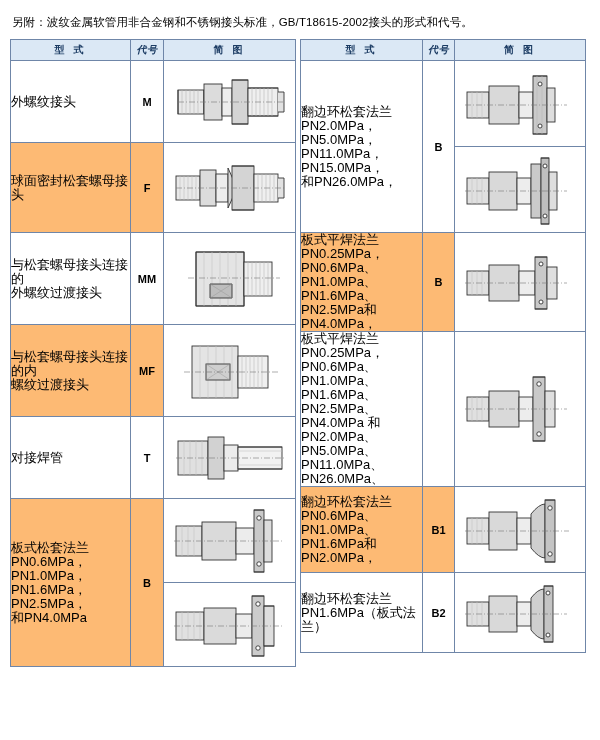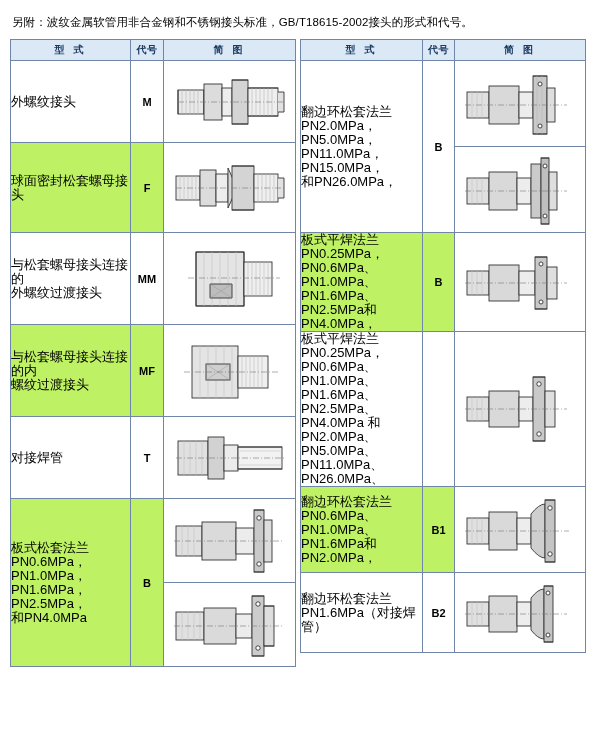--- a/index.html
+++ b/index.html
@@ -46,37 +46,37 @@
   }
   thead th {
     background: #dbe8f5;
     height: 20px;
     font-weight: bold;
     font-size: 10px;
     letter-spacing: 3px;
     text-align: center;
     color: #1b3b63;
   }
-  thead th.no-sp { letter-spacing: 0.5px; }
+  thead th.no-sp { letter-spacing: 0.5px; font-style: italic; }
   td.label {
     padding: 5px 7px;
     line-height: 14px;
     font-size: 13px;
   }
   td.code {
     text-align: center;
     font-weight: bold;
     font-size: 11px;
   }
   td.fig {
     text-align: center;
     padding: 2px 0;
     background: #fff;
   }
-  .tint { background: #bef264; }
+  .tint { background: #fdba74; }
   .plain { background: #ffffff; }
   svg.figure { display: block; margin: 0 auto; }
   .lbl-lines span { display: block; }
 </style>
 </head>
 <body>
 
 <div class="page">
 
   <div class="doc-title">另附：波纹金属软管用非合金钢和不锈钢接头标准，GB/T18615-2002接头的形式和代号。</div>
@@ -415,21 +415,21 @@
                 <path d="M4 41 L108 41" stroke="#777" stroke-dasharray="6 2 1 2" stroke-width="0.6"></path>
               </g>
             </svg>
           </td>
         </tr>
 
         <tr style="height:80px;">
           <td class="label plain">
             <div class="lbl-lines">
               <span>翻边环松套法兰</span>
-              <span>PN1.6MPa（对接焊管）</span>
+              <span>PN1.6MPa（板式法兰）</span>
             </div>
           </td>
           <td class="code plain">B2</td>
           <td class="fig plain">
             <svg class="figure" width="118" height="74" viewBox="0 0 118 74">
               <g fill="none" stroke="#333" stroke-width="0.9">
                 <rect x="6" y="26" width="22" height="24" fill="#e0e0e0"></rect>
                 <path d="M11 26 v24 M16 26 v24 M21 26 v24" stroke="#c2c2c2" stroke-width="0.6"></path>
                 <rect x="28" y="20" width="28" height="36" fill="#d9d9d9"></rect>
                 <rect x="56" y="26" width="14" height="24" fill="#ededed"></rect>

